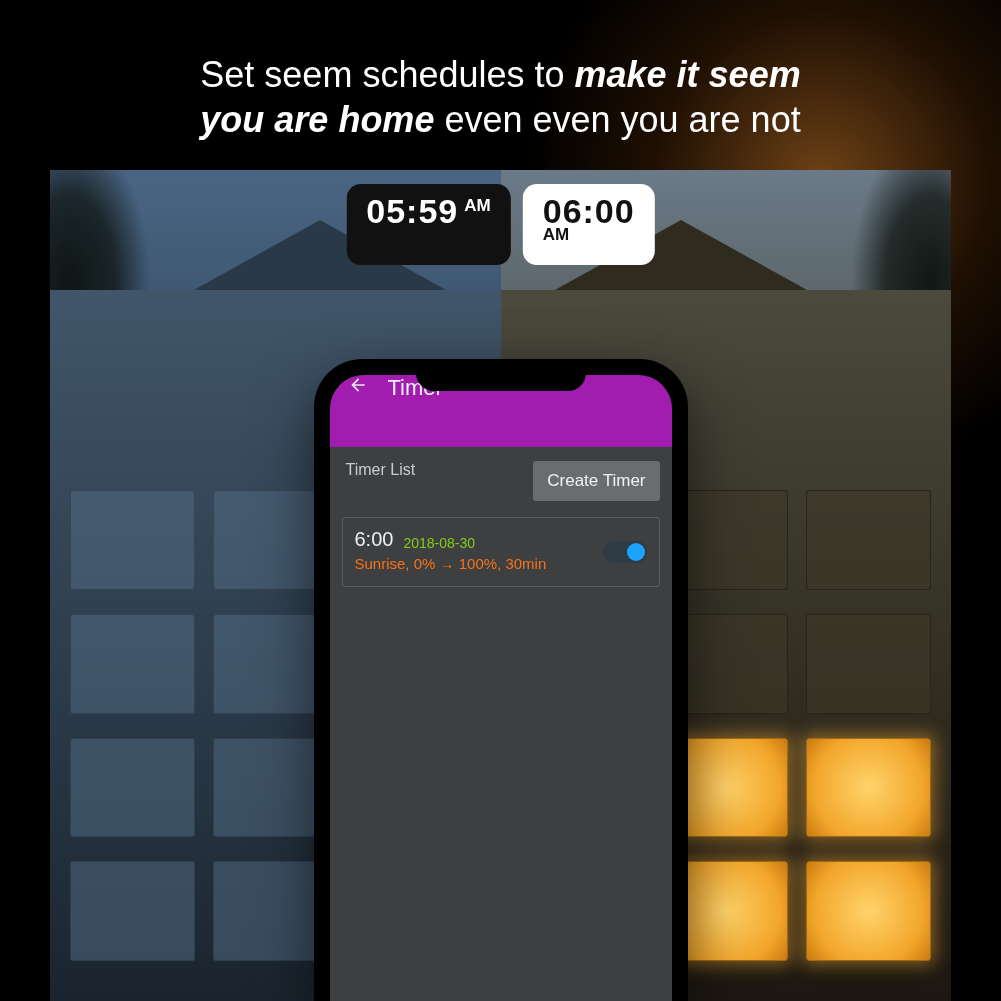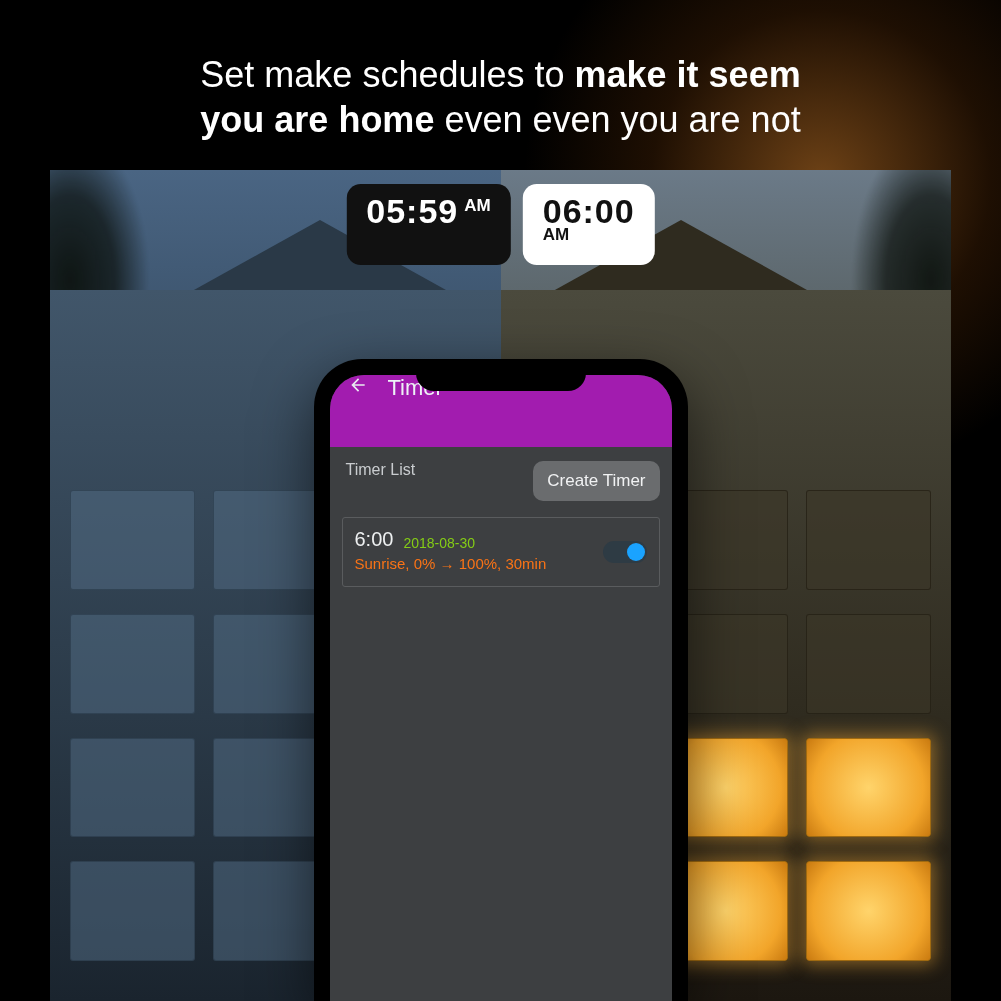--- a/index.html
+++ b/index.html
@@ -10,21 +10,21 @@
   .glow {
     position: absolute; top: -120px; right: -120px; width: 600px; height: 600px;
     background: radial-gradient(circle at center, rgba(200,120,40,0.55) 0%, rgba(120,60,10,0.25) 40%, rgba(0,0,0,0) 70%);
     pointer-events: none;
   }
 
   .headline {
     position: absolute; top: 52px; left: 0; right: 0; text-align: center;
     color: #fff; font-size: 36px; line-height: 1.25; font-weight: 300;
   }
-  .headline b { font-weight: 700; }
+  .headline b { font-weight: 700; font-style: italic; }
 
   .scene {
     position: absolute; top: 170px; left: 50px; right: 50px; bottom: 0;
     display: flex;
   }
   .house { flex: 1; position: relative; overflow: hidden; }
   .house.left { background: linear-gradient(180deg, #4a6583 0%, #2e4256 40%, #1c2a36 100%); }
   .house.right { background: linear-gradient(180deg, #6b7a88 0%, #4a4f48 35%, #2b2518 100%); }
 
   
@@ -87,21 +87,21 @@
   }
   .back-arrow { width: 20px; height: 20px; }
   .back-arrow svg { width: 100%; height: 100%; fill: #e8ecf0; }
   .app-title { font-size: 22px; font-weight: 400; }
 
   .list-header {
     display: flex; align-items: flex-start; justify-content: space-between;
     padding: 14px 12px 10px 16px; color: #c9cccf; font-size: 16px;
   }
   .create-btn {
-    background: #6a6c6e; color: #f1f2f3; border: none; padding: 10px 14px; font-size: 17px; border-radius: 10px;
+    background: #6a6c6e; color: #f1f2f3; border: none; padding: 10px 14px; font-size: 17px; border-radius: 3px;
   }
 
   .timer-card {
     margin: 6px 12px 0 12px; border: 1px solid #5a5c5e; border-radius: 3px; padding: 10px 12px 14px 12px;
     color: #d9dbdd; position: relative;
   }
   .timer-line1 { display: flex; align-items: flex-end; gap: 10px; }
   .timer-time { font-size: 20px; color: #eef0f1; }
   .timer-date { font-size: 14px; color: #84cc16; }
   .timer-desc { font-size: 15px; color: #f97316; margin-top: 4px; }
@@ -114,21 +114,21 @@
     position: absolute; right: 2px; top: 2px; width: 18px; height: 18px; border-radius: 50%;
     background: #1aa3ff;
   }
 </style>
 </head>
 <body>
 
 <div class="glow"></div>
 
 <div class="headline">
-  <span>Set make schedules to </span><b>make it seem</b><span> </span><br>
+  <span>Set seem schedules to </span><b>make it seem</b><span> </span><br>
   <b>you are home</b><span> even even you are not</span>
 </div>
 
 <div class="scene">
   <div class="house left">
     <div class="tree"></div>
     <div class="roof"></div>
     <div class="building">
       <div class="windows">
         <div class="win"></div>

